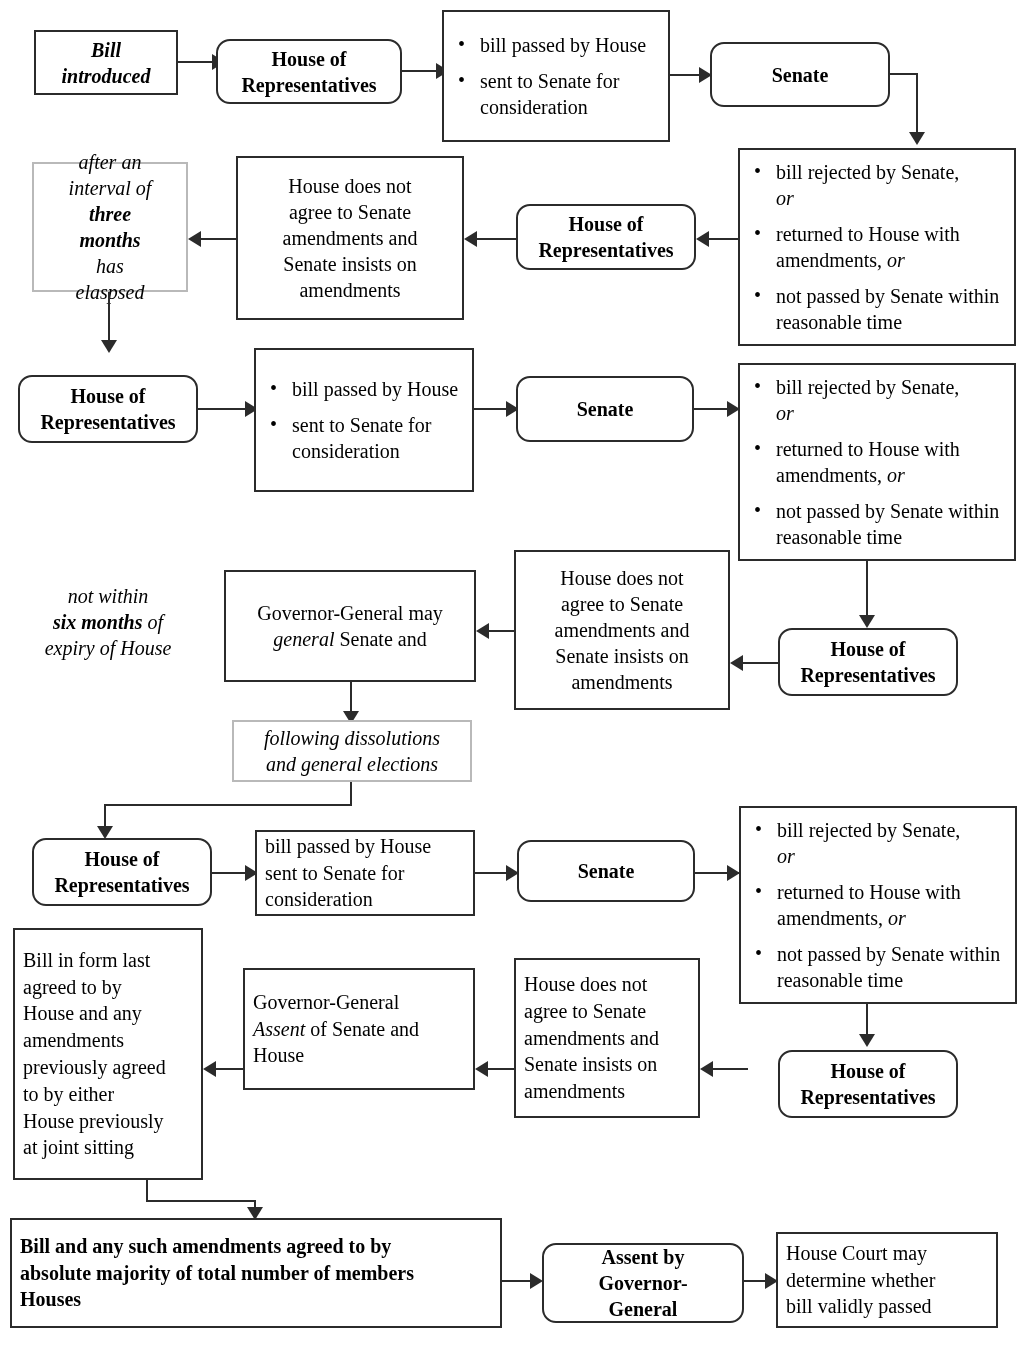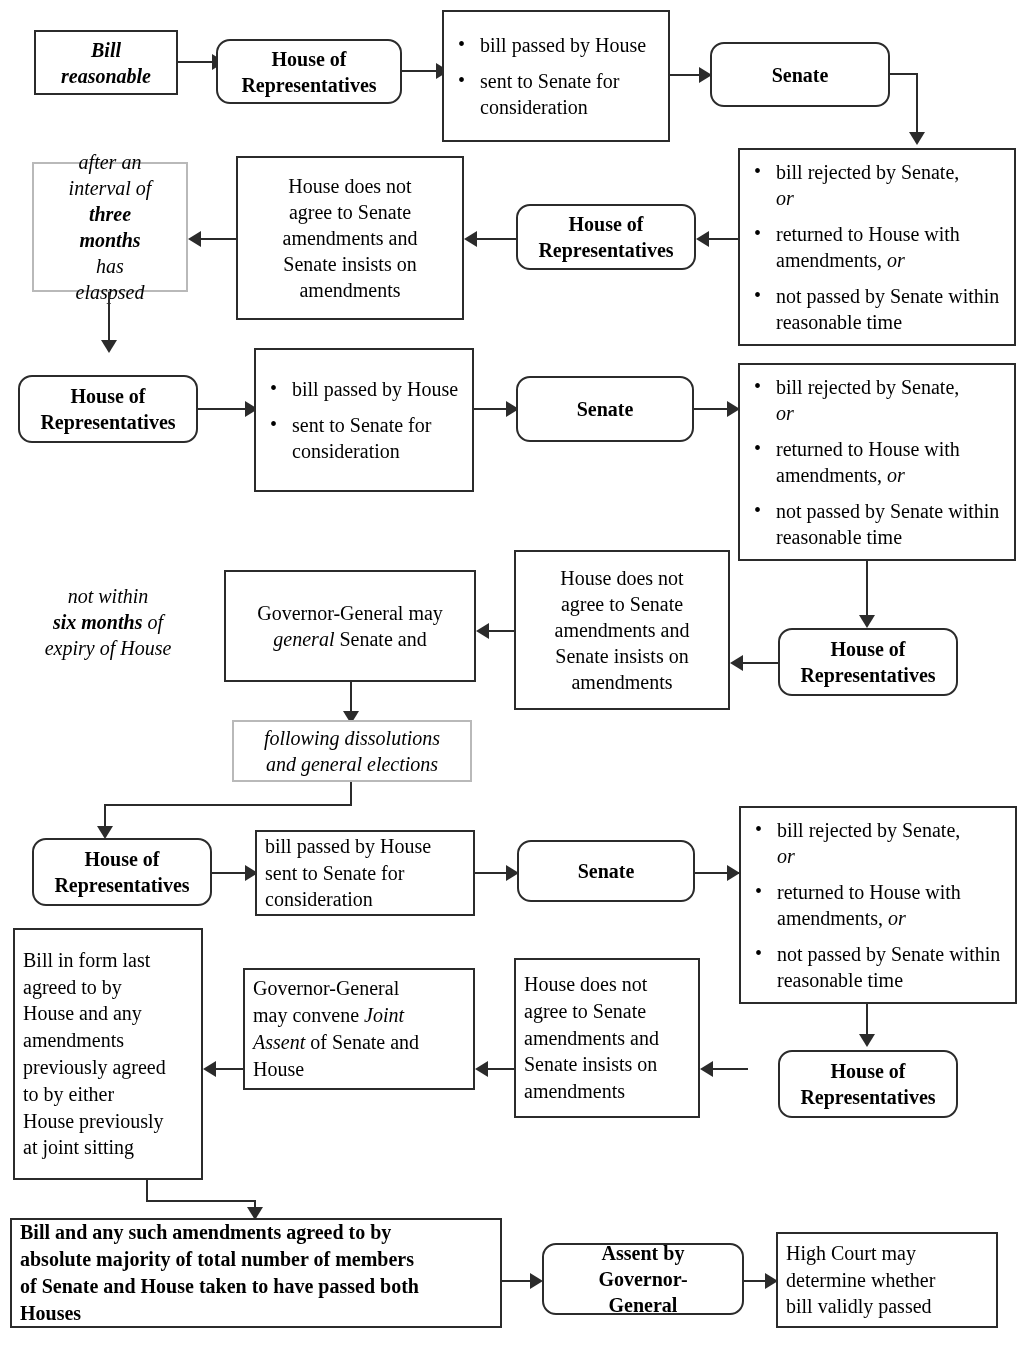--- a/index.html
+++ b/index.html
@@ -71,21 +71,21 @@
   .arrow.down{ border-left:8px solid transparent; border-right:8px solid transparent; border-top:13px solid #2b2b2b; }
 </style>
 </head>
 <body>
 
 <div id="page">
 
   <div class="box italic bold" style="left:34px;top:30px;width:144px;height:65px;">
     <div class="inner">
       <div>Bill</div>
-      <div>reasonable</div>
+      <div>introduced</div>
     </div>
   </div>
 
   <div class="seg hseg" style="left:178px;top:61px;width:38px;"></div>
   <div class="arrow right" style="left:212px;top:54px;"></div>
 
   <div class="box rounded bold" style="left:216px;top:39px;width:186px;height:65px;">
     <div class="inner">
       <div>House of</div>
       <div>Representatives</div>
@@ -289,21 +289,20 @@
       <div>at joint sitting</div>
     </div>
   </div>
 
   <div class="seg hseg" style="left:205px;top:1068px;width:38px;"></div>
   <div class="arrow left" style="left:203px;top:1061px;"></div>
 
   <div class="box left" style="left:243px;top:968px;width:232px;height:122px;">
     <div class="plainlines">
       <div>Governor-General</div>
-      <div><span>may convene</span> <em class="i">Joint</em></div>
       <div><em class="i">Assent</em> <span>of Senate and</span></div>
       <div>House</div>
     </div>
   </div>
 
   <div class="seg hseg" style="left:477px;top:1068px;width:38px;"></div>
   <div class="arrow left" style="left:475px;top:1061px;"></div>
 
   <div class="box left" style="left:514px;top:958px;width:186px;height:160px;">
     <div class="plainlines">
@@ -327,39 +326,38 @@
 
   <div class="seg vseg" style="left:146px;top:1180px;height:22px;"></div>
   <div class="seg hseg" style="left:146px;top:1200px;width:110px;"></div>
   <div class="seg vseg" style="left:254px;top:1200px;height:12px;"></div>
   <div class="arrow down" style="left:247px;top:1207px;"></div>
 
   <div class="box left" style="left:10px;top:1218px;width:492px;height:110px;font-weight:bold;">
     <div class="plainlines">
       <div>Bill and any such amendments agreed to by</div>
       <div>absolute majority of total number of members</div>
-      <div>of Senate and House taken to have passed both</div>
       <div>Houses</div>
     </div>
   </div>
 
   <div class="seg hseg" style="left:502px;top:1280px;width:38px;"></div>
   <div class="arrow right" style="left:530px;top:1273px;"></div>
 
-  <div class="box rounded bold" style="left:542px;top:1243px;width:202px;height:72px;">
+  <div class="box rounded bold" style="left:542px;top:1243px;width:202px;height:80px;">
     <div class="inner">
       <div>Assent by</div>
       <div>Governor-General</div>
     </div>
   </div>
 
   <div class="seg hseg" style="left:744px;top:1280px;width:32px;"></div>
   <div class="arrow right" style="left:765px;top:1273px;"></div>
 
   <div class="box left" style="left:776px;top:1232px;width:222px;height:96px;">
     <div class="plainlines">
-      <div>High Court may</div>
+      <div>House Court may</div>
       <div>determine whether</div>
       <div>bill validly passed</div>
     </div>
   </div>
 
 </div>
 
 </body></html>

